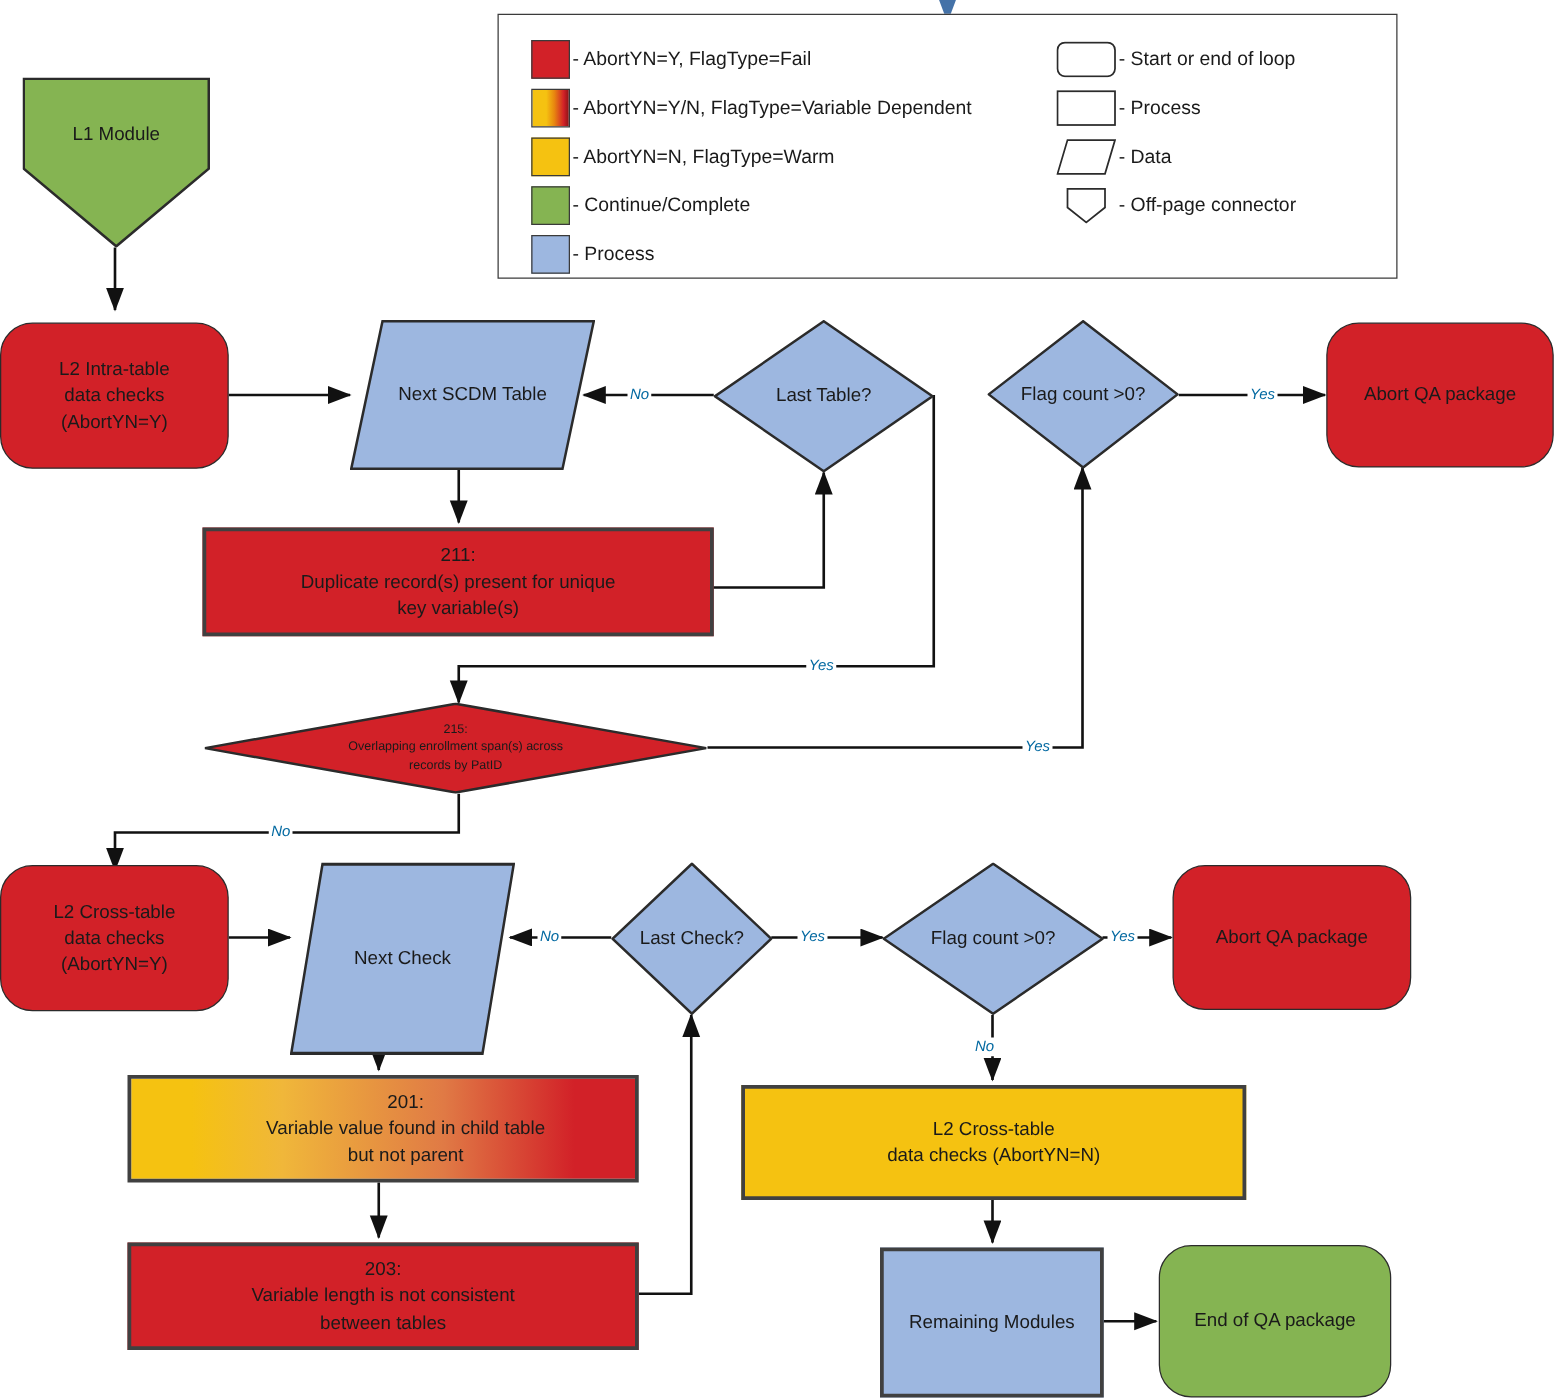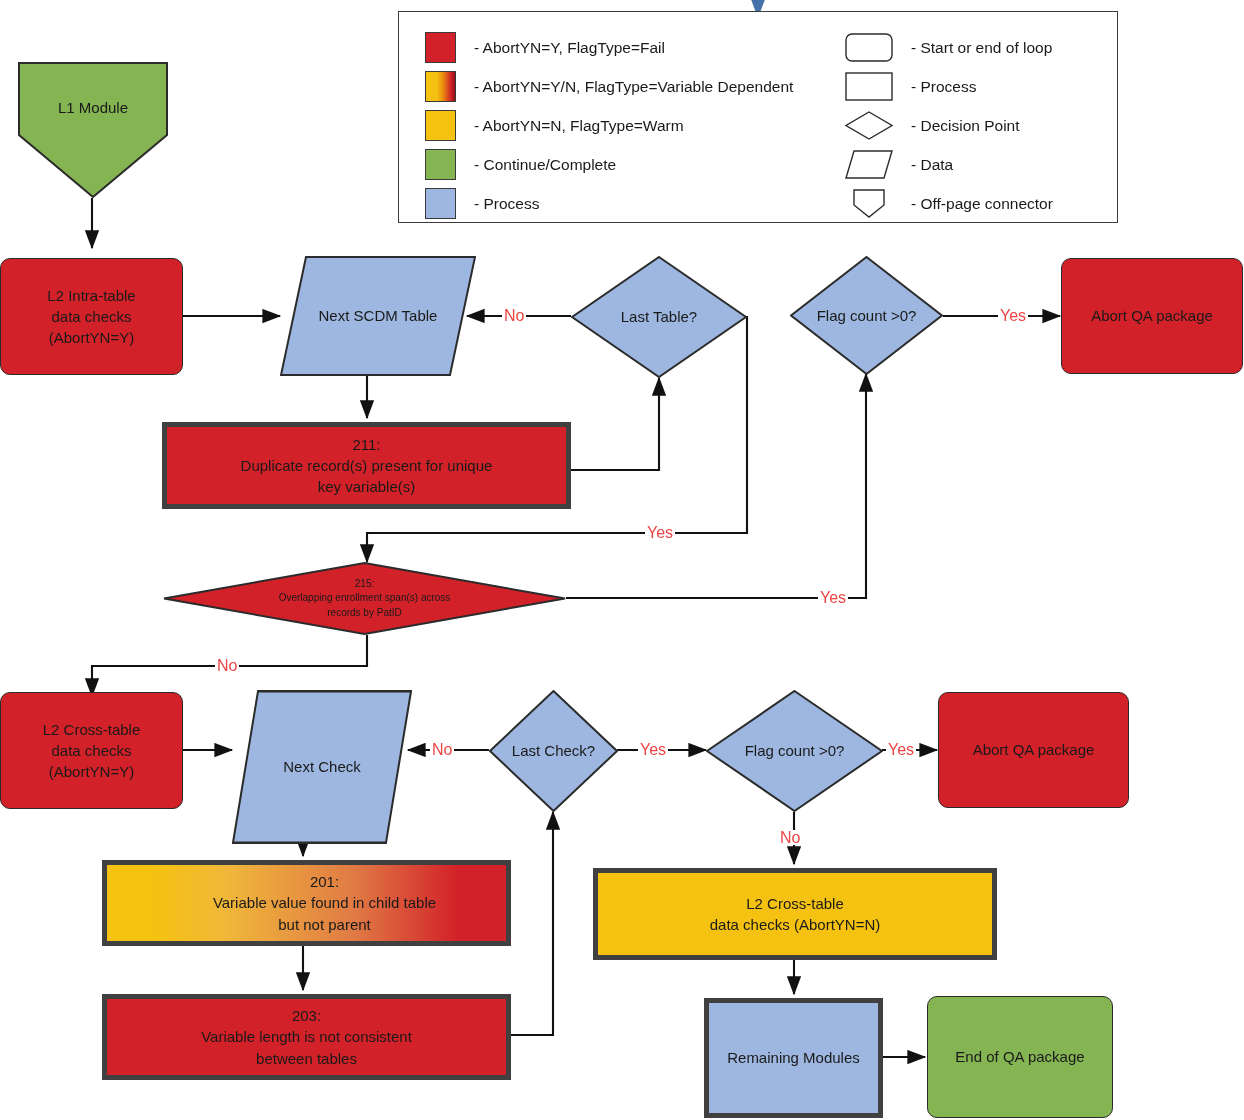--- a/index.html
+++ b/index.html
@@ -37,25 +37,25 @@
     color: #1a1a1a;
     font-size: 15px;
     line-height: 1.42;
     white-space: pre-line;
   }
   .node .lbl { position: relative; z-index: 3; padding: 0 6px; }
 
   
   .shape-rounded {
     border: 1px solid #2b2b2b;
-    border-radius: 10px;
+    border-radius: 26px;
     align-items: center;
   }
   .shape-rect {
-    border: 5px solid #404040;
+    border: 3px solid #404040;
   }
   .shape-para .lbl, .shape-diamond .lbl, .shape-pent .lbl { position: relative; z-index: 3; }
   .shape-para .bg, .shape-diamond .bg, .shape-pent .bg {
     position: absolute; left:0; top:0; width:100%; height:100%;
     z-index: 1;
   }
 
   
   .fill-red    { background: #D22128; }
   .fill-blue   { background: #9DB7E0; }
@@ -80,37 +80,38 @@
     align-items: center;
     height: 39px;
   }
   .legend-sw {
     width: 29px; height: 29px;
     border: 1px solid #3a3a3a;
     flex: 0 0 auto;
   }
   .legend-sw.grad { background: linear-gradient(90deg,#F5C211 0%,#F5C211 38%,#E8870F 60%,#D22128 86%,#8E1316 100%); }
   .legend-txt {
-    margin-left: 18px;
+    margin-left: 2px;
     font-size: 15.5px;
     color: #1a1a1a;
     white-space: nowrap;
   }
   .legend-shape { width: 48px; height: 29px; flex: 0 0 auto; }
   .legend-shape svg { display:block; }
 
   .edge-label {
     position: absolute;
-    font-size: 16px;
-    color: #ef4444;
+    font-size: 12px;
+    color: #0369a1;
     background: #ffffff;
     padding: 0 2px;
     line-height: 15px;
     z-index: 5;
     white-space: nowrap;
+    font-style: italic;
   }
 </style>
 </head>
 <body>
 
 <div id="canvas">
 
   <svg class="layer" viewBox="0 0 1244 1120">
     <defs>
       <marker id="ah" markerWidth="10" markerHeight="10" refX="8.4" refY="3.4" orient="auto" markerUnits="strokeWidth">
@@ -327,28 +328,20 @@
 
       <div class="legend-row">
         <div class="legend-shape">
           <svg width="48" height="29" viewBox="0 0 48 29">
               <rect x="1" y="1" width="46" height="27" fill="#ffffff" stroke="#2b2b2b" stroke-width="1.4"></rect>
             </svg>
         </div>
         <div class="legend-txt">- Process</div>
       </div>
 
-      <div class="legend-row">
-        <div class="legend-shape">
-          <svg width="48" height="29" viewBox="0 0 48 29">
-              <polygon points="24,1 47,14.5 24,28 1,14.5" fill="#ffffff" stroke="#2b2b2b" stroke-width="1.4"></polygon>
-            </svg>
-        </div>
-        <div class="legend-txt">- Decision Point</div>
-      </div>
 
       <div class="legend-row">
         <div class="legend-shape">
           <svg width="48" height="29" viewBox="0 0 48 29">
               <polygon points="9,1 47,1 39,28 1,28" fill="#ffffff" stroke="#2b2b2b" stroke-width="1.4"></polygon>
             </svg>
         </div>
         <div class="legend-txt">- Data</div>
       </div>
 

